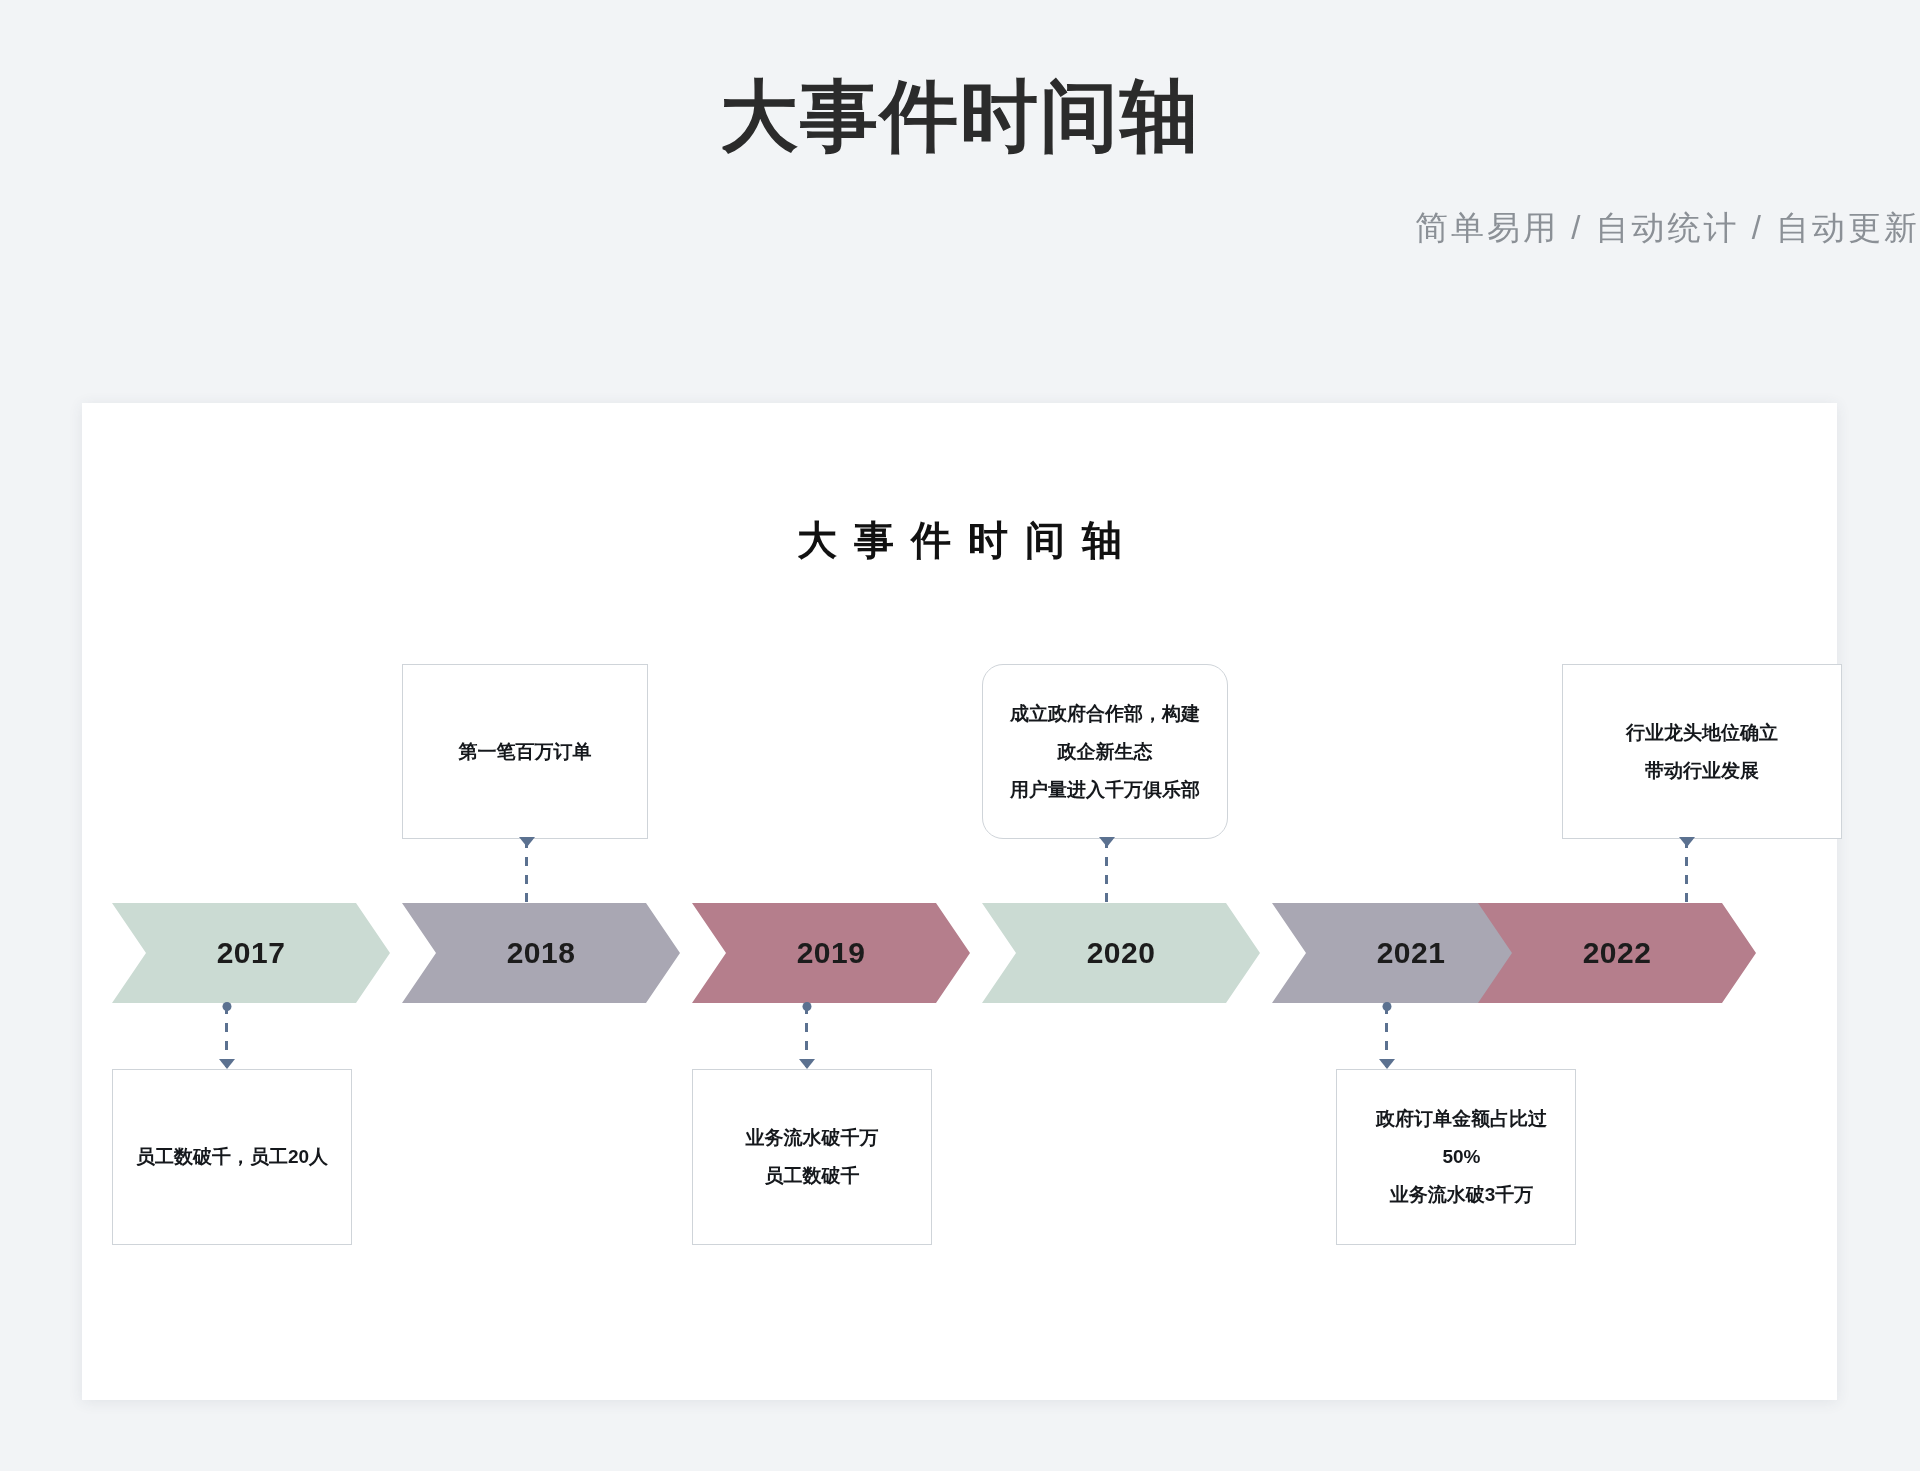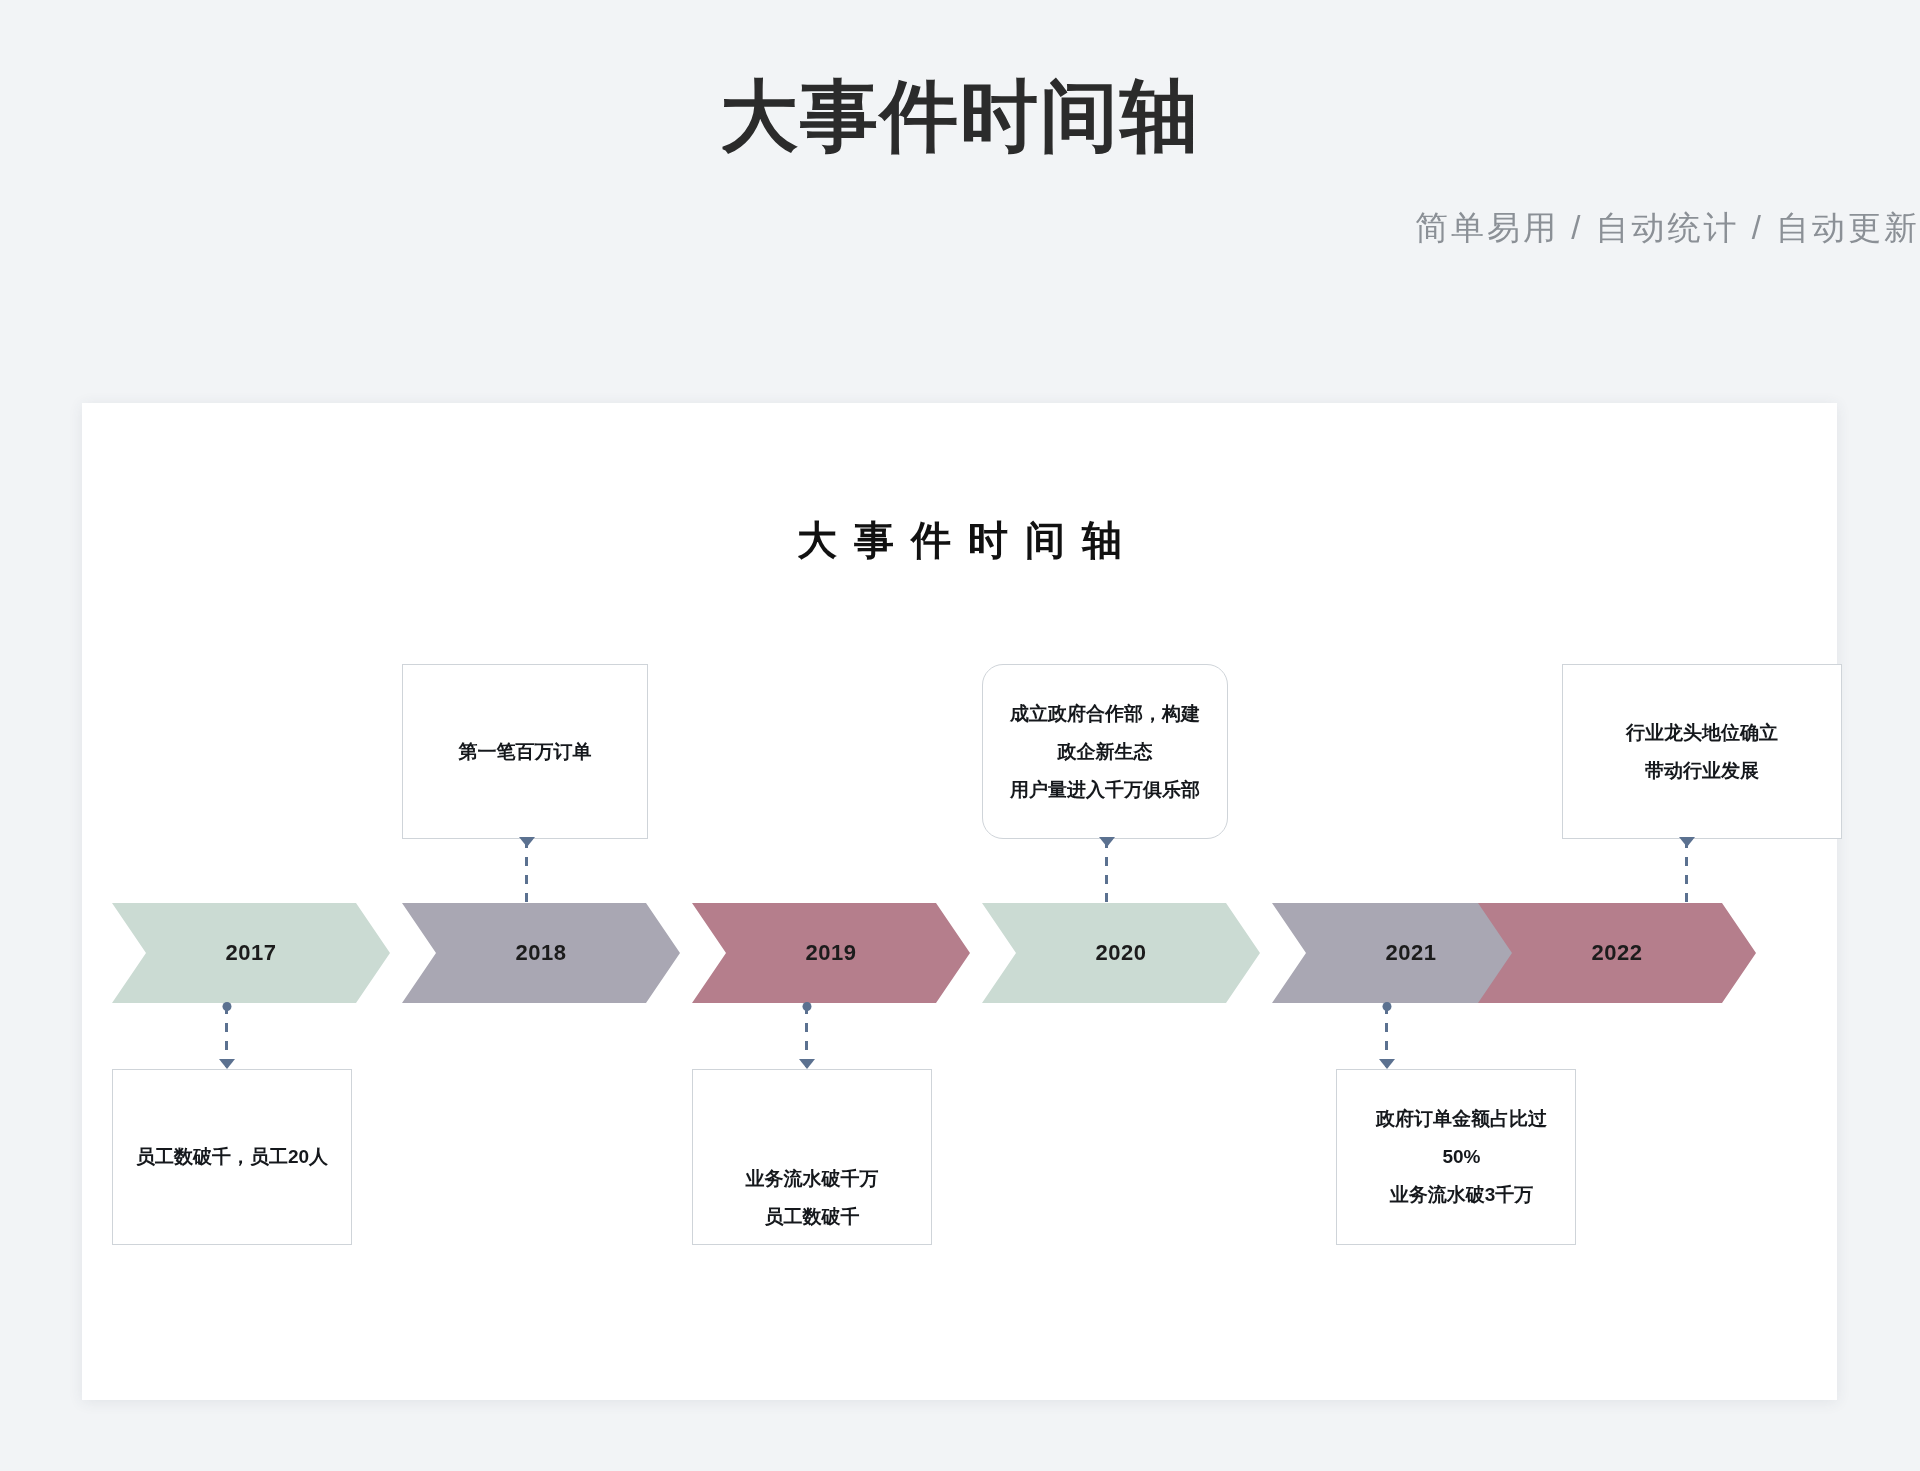--- a/index.html
+++ b/index.html
@@ -90,21 +90,21 @@
     top: 0;
     height: 100px;
     width: 278px;
     display: flex;
     align-items: center;
     justify-content: center;
     -webkit-clip-path: polygon(0 0, calc(100% - 34px) 0, 100% 50%, calc(100% - 34px) 100%, 0 100%, 34px 50%);
     clip-path: polygon(0 0, calc(100% - 34px) 0, 100% 50%, calc(100% - 34px) 100%, 0 100%, 34px 50%);
   }
   .chevron-label {
-    font-size: 22px;
+    font-size: 30px;
     font-weight: 700;
     color: #1c1c1c;
     letter-spacing: 0.5px;
   }
 
   
   .event-box {
     position: absolute;
     box-sizing: border-box;
     background: #ffffff;
@@ -216,21 +216,21 @@
         <div class="cap cap-tri-down" style="top:54px;"></div>
       </div>
       <div class="event-box" style="left:0px; top:516px; width:240px; height:176px;">
         <div class="event-line">员工数破千，员工20人</div>
       </div>
 
       <div class="connector" style="left:693px; top:452px; height:62px;">
         <div class="cap cap-dot" style="top:-3px;"></div>
         <div class="cap cap-tri-down" style="top:54px;"></div>
       </div>
-      <div class="event-box" style="left:580px; top:516px; width:240px; height:176px;justify-content:flex-end;">
+      <div class="event-box" style="left:580px; top:516px; width:240px; height:176px;">
         <div class="event-line">业务流水破千万</div>
         <div class="event-line">员工数破千</div>
       </div>
 
       <div class="connector" style="left:1273px; top:452px; height:62px;">
         <div class="cap cap-dot" style="top:-3px;"></div>
         <div class="cap cap-tri-down" style="top:54px;"></div>
       </div>
       <div class="event-box" style="left:1224px; top:516px; width:240px; height:176px;padding-left:25px;">
         <div class="event-line">政府订单金额占比过</div>

